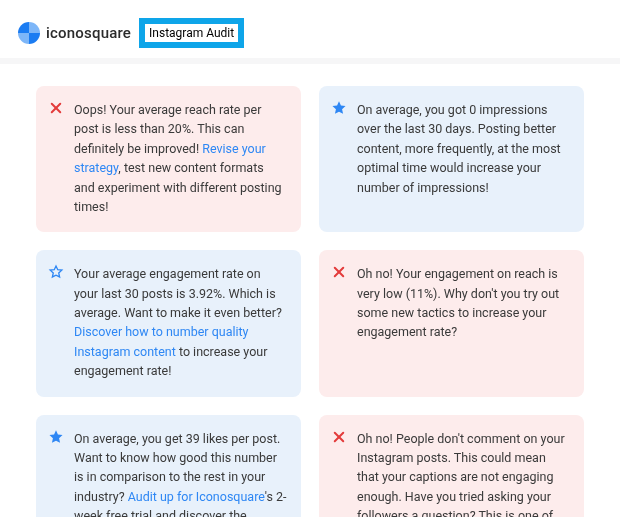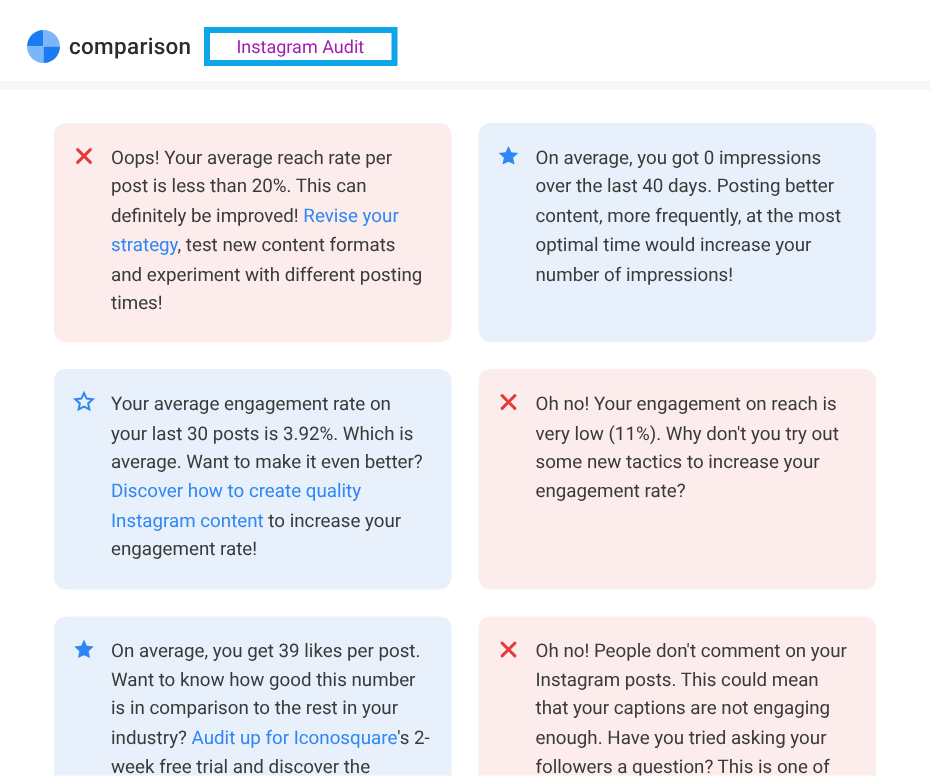--- a/index.html
+++ b/index.html
@@ -34,24 +34,24 @@
   .logo-mark .tr { border-radius: 0 11px 0 0; background: #7db6f8; }
   .logo-mark .bl { border-radius: 0 0 0 11px; background: #7db6f8; }
   .logo-mark .br { border-radius: 0 0 11px 0; }
   .brand {
     font-size: 15px;
     font-weight: 500;
     color: #2b2b2b;
     letter-spacing: 0.2px;
   }
   .audit-tag {
-    border: 4px solid #0ea5e9;
-    padding: 2px 18px;
+    border: 6px solid #0ea5e9;
+    padding: 2px 4px;
     font-size: 12px;
-    color: #a21caf;
+    color: #000000;
     margin-left: 2px;
   }
   .content {
     display: grid;
     grid-template-columns: 1fr 1fr;
     gap: 18px 18px;
     padding: 22px 36px 18px 36px;
     background: #fff;
     margin-top: 6px;
   }
@@ -94,50 +94,50 @@
 </head>
 <body>
 
 <div class="header">
   <div class="logo-mark">
     <span class="tl"></span>
       <span class="tr"></span>
       <span class="bl"></span>
       <span class="br"></span>
   </div>
-  <span class="brand">comparison</span>
+  <span class="brand">iconosquare</span>
   <span class="audit-tag">Instagram Audit</span>
 </div>
 
 <div class="content">
 
   <div class="card neg">
     <span class="ico x-icon"></span>
     <span>
       <span>Oops! Your average reach rate per post is less than 20%. This can definitely be improved! </span><a class="link">Revise your strategy</a><span>, test new content formats and experiment with different posting times!</span>
     </span>
   </div>
 
   <div class="card pos">
     <span class="ico star-icon">
       <svg viewBox="0 0 24 24">
           <path fill="#2e87f4" d="M12 2l2.9 6.3 6.9.7-5.2 4.7 1.5 6.8L12 17.8 5.9 20.5l1.5-6.8L2.2 9l6.9-.7L12 2z"></path>
         </svg>
     </span>
-    <span>On average, you got 0 impressions over the last 40 days. Posting better content, more frequently, at the most optimal time would increase your number of impressions!</span>
+    <span>On average, you got 0 impressions over the last 30 days. Posting better content, more frequently, at the most optimal time would increase your number of impressions!</span>
   </div>
 
   <div class="card pos">
     <span class="ico star-icon">
       <svg viewBox="0 0 24 24">
           <path fill="none" stroke="#2e87f4" stroke-width="2" d="M12 3l2.6 5.6 6.1.6-4.6 4.2 1.3 6L12 16.7 6.6 19.4l1.3-6L3.3 9.2l6.1-.6L12 3z"></path>
         </svg>
     </span>
     <span>
-      <span>Your average engagement rate on your last 30 posts is 3.92%. Which is average. Want to make it even better? </span><a class="link">Discover how to create quality Instagram content</a><span> to increase your engagement rate!</span>
+      <span>Your average engagement rate on your last 30 posts is 3.92%. Which is average. Want to make it even better? </span><a class="link">Discover how to number quality Instagram content</a><span> to increase your engagement rate!</span>
     </span>
   </div>
 
   <div class="card neg">
     <span class="ico x-icon"></span>
     <span>Oh no! Your engagement on reach is very low (11%). Why don't you try out some new tactics to increase your engagement rate?</span>
   </div>
 
   <div class="card pos">
     <span class="ico star-icon">

